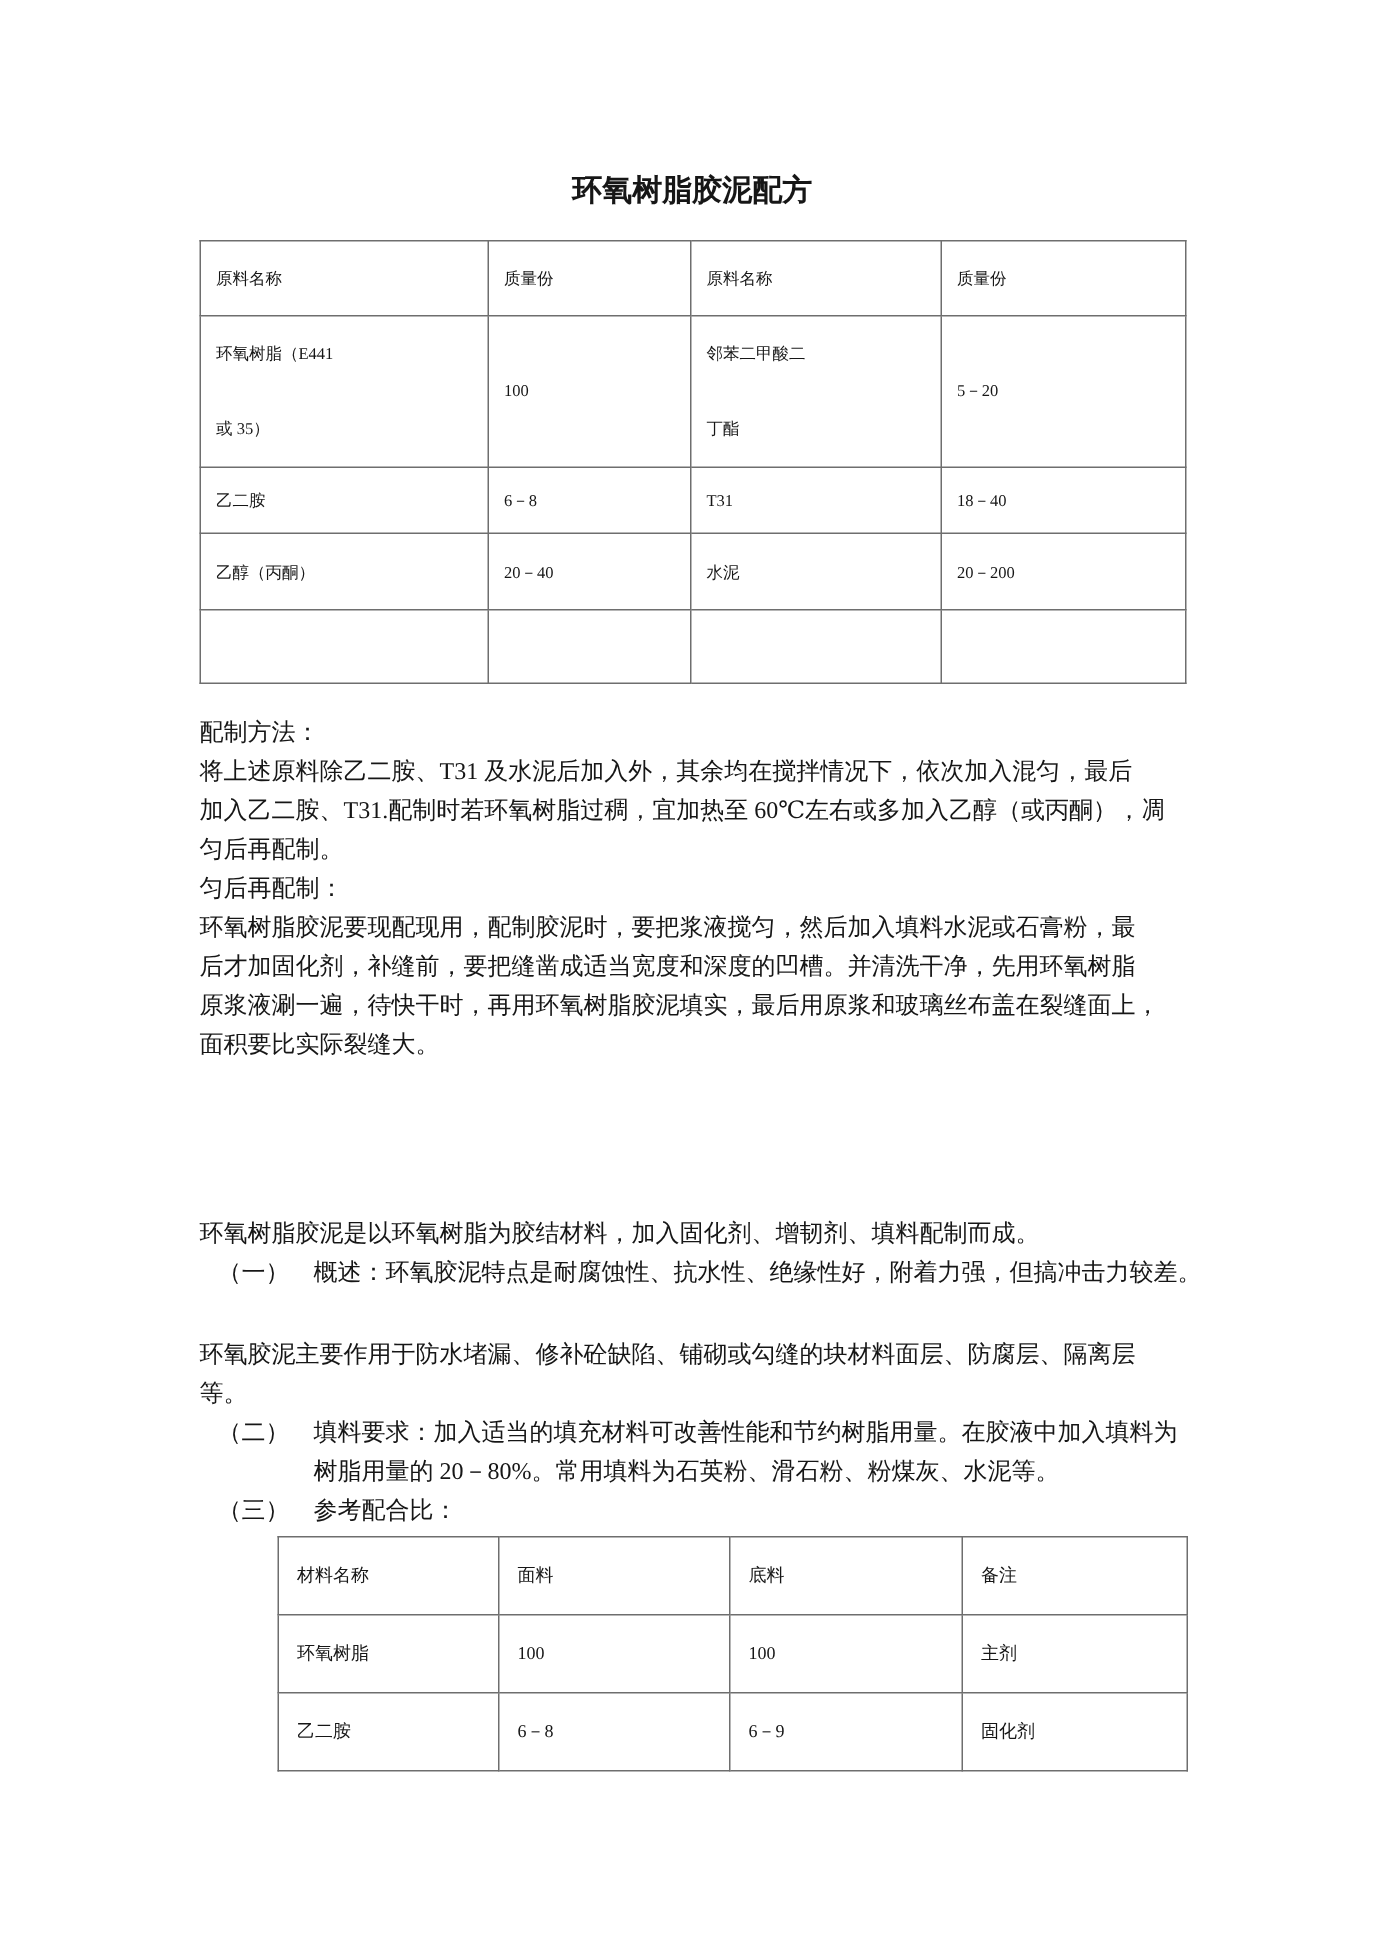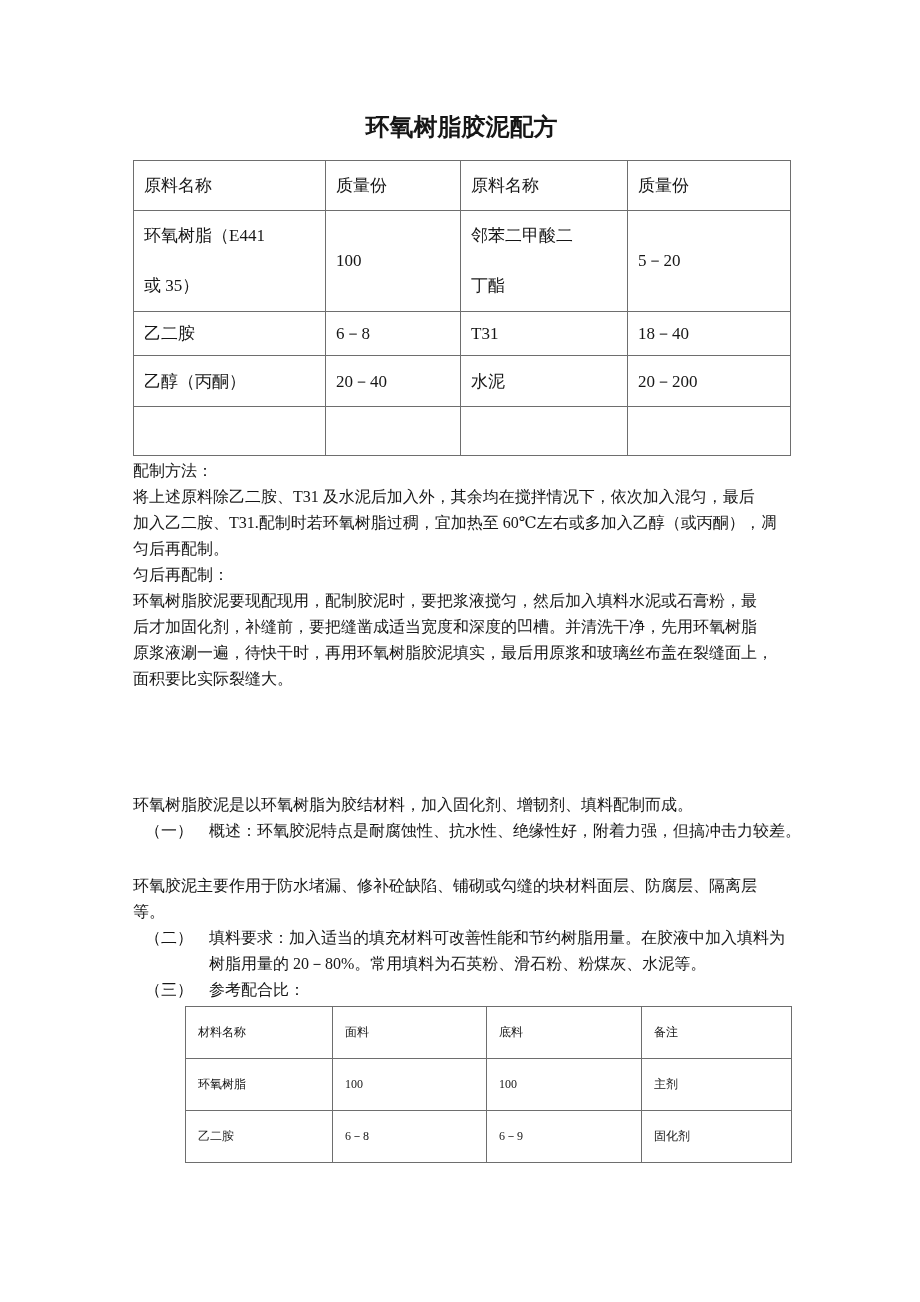--- a/index.html
+++ b/index.html
@@ -12,51 +12,51 @@
     overflow: hidden;
   }
   .page {
     box-sizing: border-box;
     width: 920px;
     height: 1302px;
     padding: 113px 130px 0 133px;
   }
   .doc-title {
     font-family: "Liberation Sans", "DejaVu Sans", sans-serif;
-    font-size: 24px;
+    font-size: 20px;
     font-weight: bold;
     line-height: 28px;
     text-align: center;
     margin: 0;
   }
   table {
     border-collapse: collapse;
     table-layout: fixed;
   }
   td {
     border: 1px solid #6e6e6e;
     vertical-align: middle;
     padding: 0 6px 0 10px;
-    font-size: 17px;
+    font-size: 11px;
     overflow: hidden;
   }
   .tbl1 { width: 657px; margin-top: 19px; }
   .tbl1 .r-head { height: 50px; }
   .tbl1 .r-tall { height: 98px; }
   .tbl1 .r-tall td { line-height: 50px; white-space: pre-line; }
   .tbl1 .r-a { height: 44px; }
   .tbl1 .r-b { height: 51px; }
   .tbl1 .r-empty { height: 49px; }
 
   .text-line {
     font-size: 16px;
     line-height: 26px;
     white-space: pre;
   }
-  .sec-prep { margin-top: 2px; }
+  .sec-prep { margin-top: 20px; }
   .gap-big { margin-top: 100px; }
   .gap-para { margin-top: 29px; }
   .indent1 { padding-left: 12px; }
   .indent2 { padding-left: 76px; }
 
   .tbl2 { width: 606px; margin-left: 52px; margin-top: 3px; font-size: 16px; }
   .tbl2 td { font-size: 12px; padding-left: 12px; }
   .tbl2 tr { height: 52px; }
 </style>
 </head>

